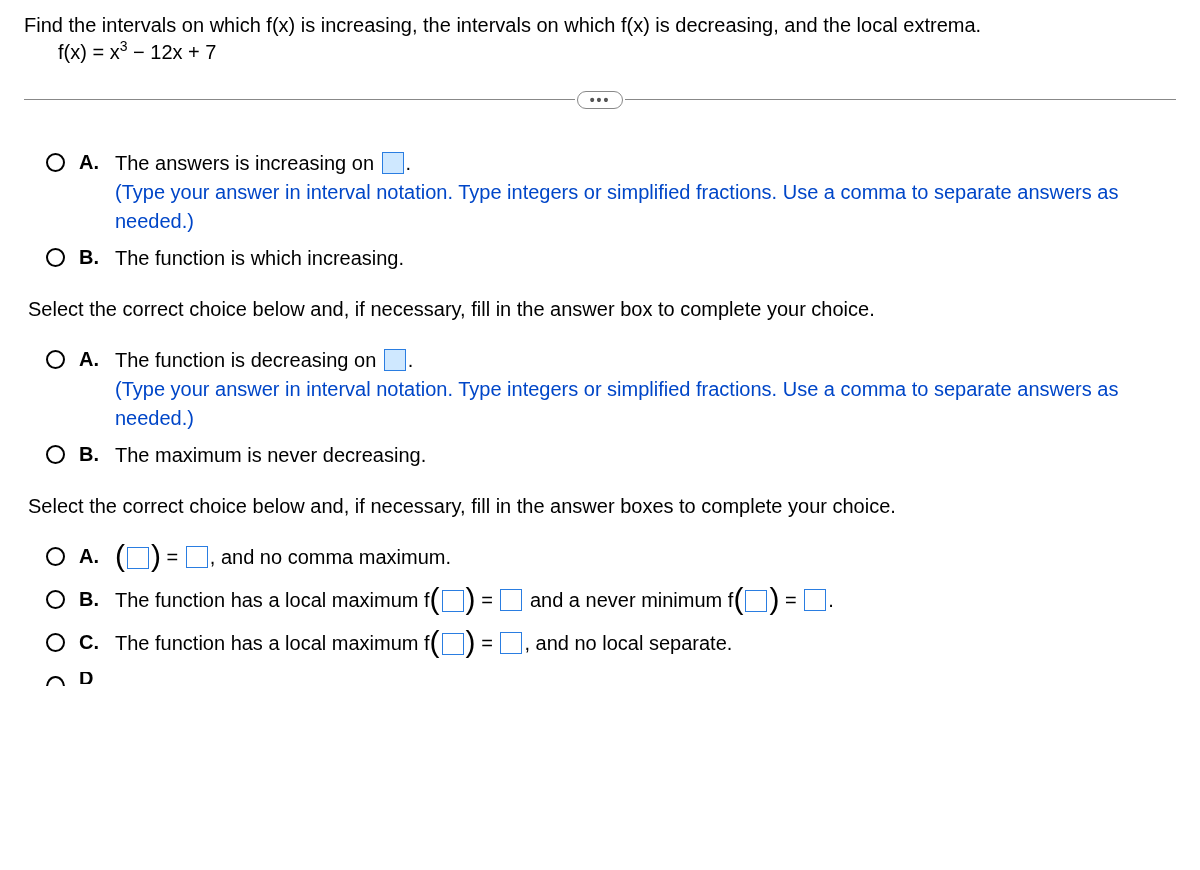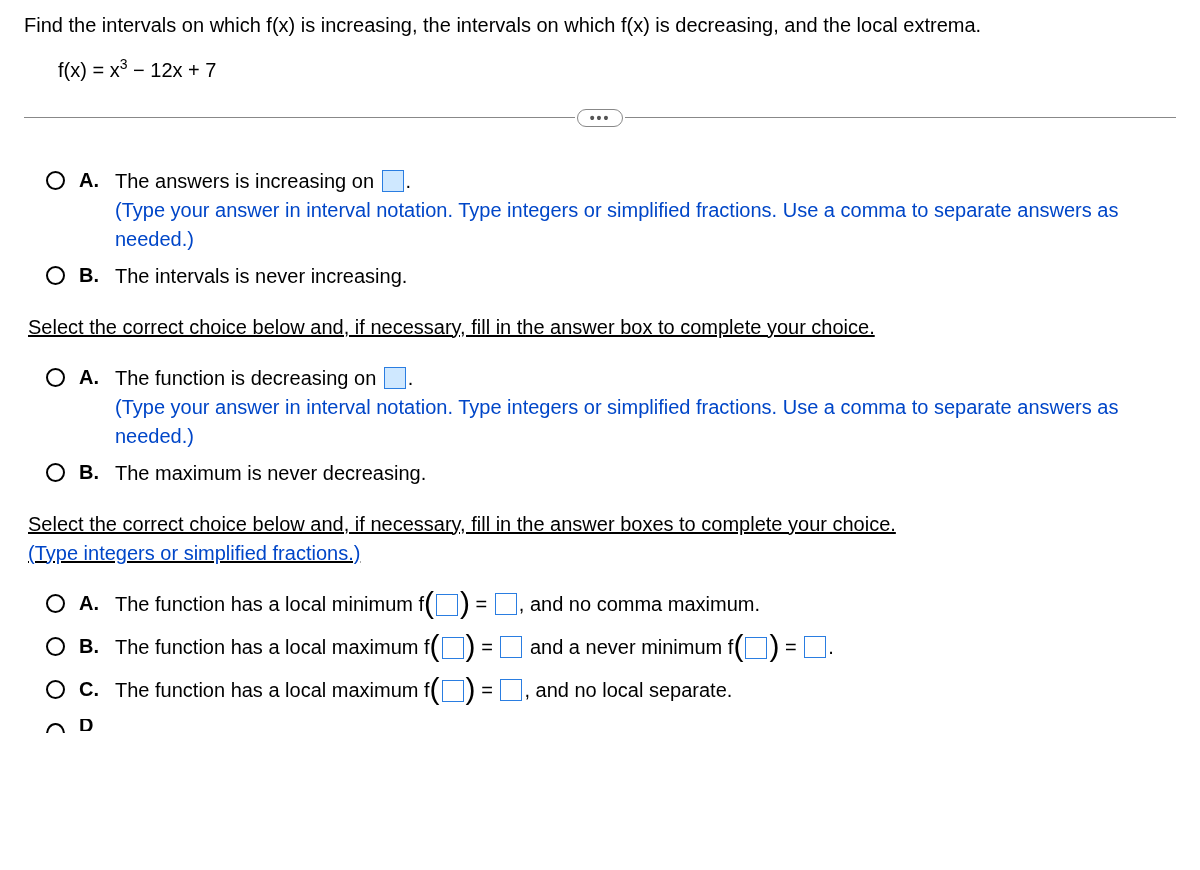--- a/index.html
+++ b/index.html
@@ -9,21 +9,20 @@
     font-size: 20px;
     color: #000;
     background: #fff;
     width: 1200px;
     height: 870px;
     overflow: hidden;
     padding: 14px 24px 0 24px;
     position: relative;
   }
   .question-intro {
-    margin-bottom: 18px;
   }
   .formula {
     padding-left: 34px;
     margin-bottom: 8px;
     line-height: 1.3;
   }
   .formula sup { font-size: 0.7em; }
   .divider-row {
     display: flex;
     align-items: center;
@@ -107,21 +106,20 @@
     display: inline-block;
     width: 22px;
     height: 22px;
     border: 1px solid #2a7de1;
     vertical-align: -4px;
     margin: 0 2px;
   }
   .prompt {
     margin: 22px 0 22px 4px;
     line-height: 1.45;
-    text-decoration: underline;
   }
   .paren-blank {
     display: inline-flex;
     align-items: center;
     vertical-align: middle;
   }
   .big-paren {
     font-size: 30px;
     line-height: 20px;
     position: relative;
@@ -149,21 +147,21 @@
     <div class="radio"></div>
     <div class="letter">A.</div>
     <div class="choice-text">
       <span>The answers is increasing on </span><span class="blank-sq"></span><span>.</span><br>
       <span class="hint">(Type your answer in interval notation. Type integers or simplified fractions. Use a comma to separate answers as needed.)</span>
     </div>
   </div>
   <div class="choice-row">
     <div class="radio"></div>
     <div class="letter">B.</div>
-    <div class="choice-text">The intervals is never increasing.</div>
+    <div class="choice-text">The function is which increasing.</div>
   </div>
 </div>
 
 <div class="prompt">Select the correct choice below and, if necessary, fill in the answer box to complete your choice.</div>
 
 <div class="choice-group">
   <div class="choice-row">
     <div class="radio"></div>
     <div class="letter">A.</div>
     <div class="choice-text">
@@ -173,30 +171,29 @@
   </div>
   <div class="choice-row">
     <div class="radio"></div>
     <div class="letter">B.</div>
     <div class="choice-text">The maximum is never decreasing.</div>
   </div>
 </div>
 
 <div class="prompt">
   <span>Select the correct choice below and, if necessary, fill in the answer boxes to complete your choice.</span><br>
-  <span class="hint">(Type integers or simplified fractions.)</span>
 </div>
 
 <div class="choice-group">
 
   <div class="choice-row eq-row">
     <div class="radio"></div>
     <div class="letter">A.</div>
     <div class="choice-text">
-      <span>The function has a local minimum f</span><span class="paren-blank">
+      <span class="paren-blank">
           <span class="big-paren">(</span>
           <span class="blank-sq-outline"></span>
           <span class="big-paren">)</span>
         </span><span> = </span><span class="blank-sq-outline"></span><span>, and no comma maximum.</span>
     </div>
   </div>
 
   <div class="choice-row eq-row">
     <div class="radio"></div>
     <div class="letter">B.</div>

